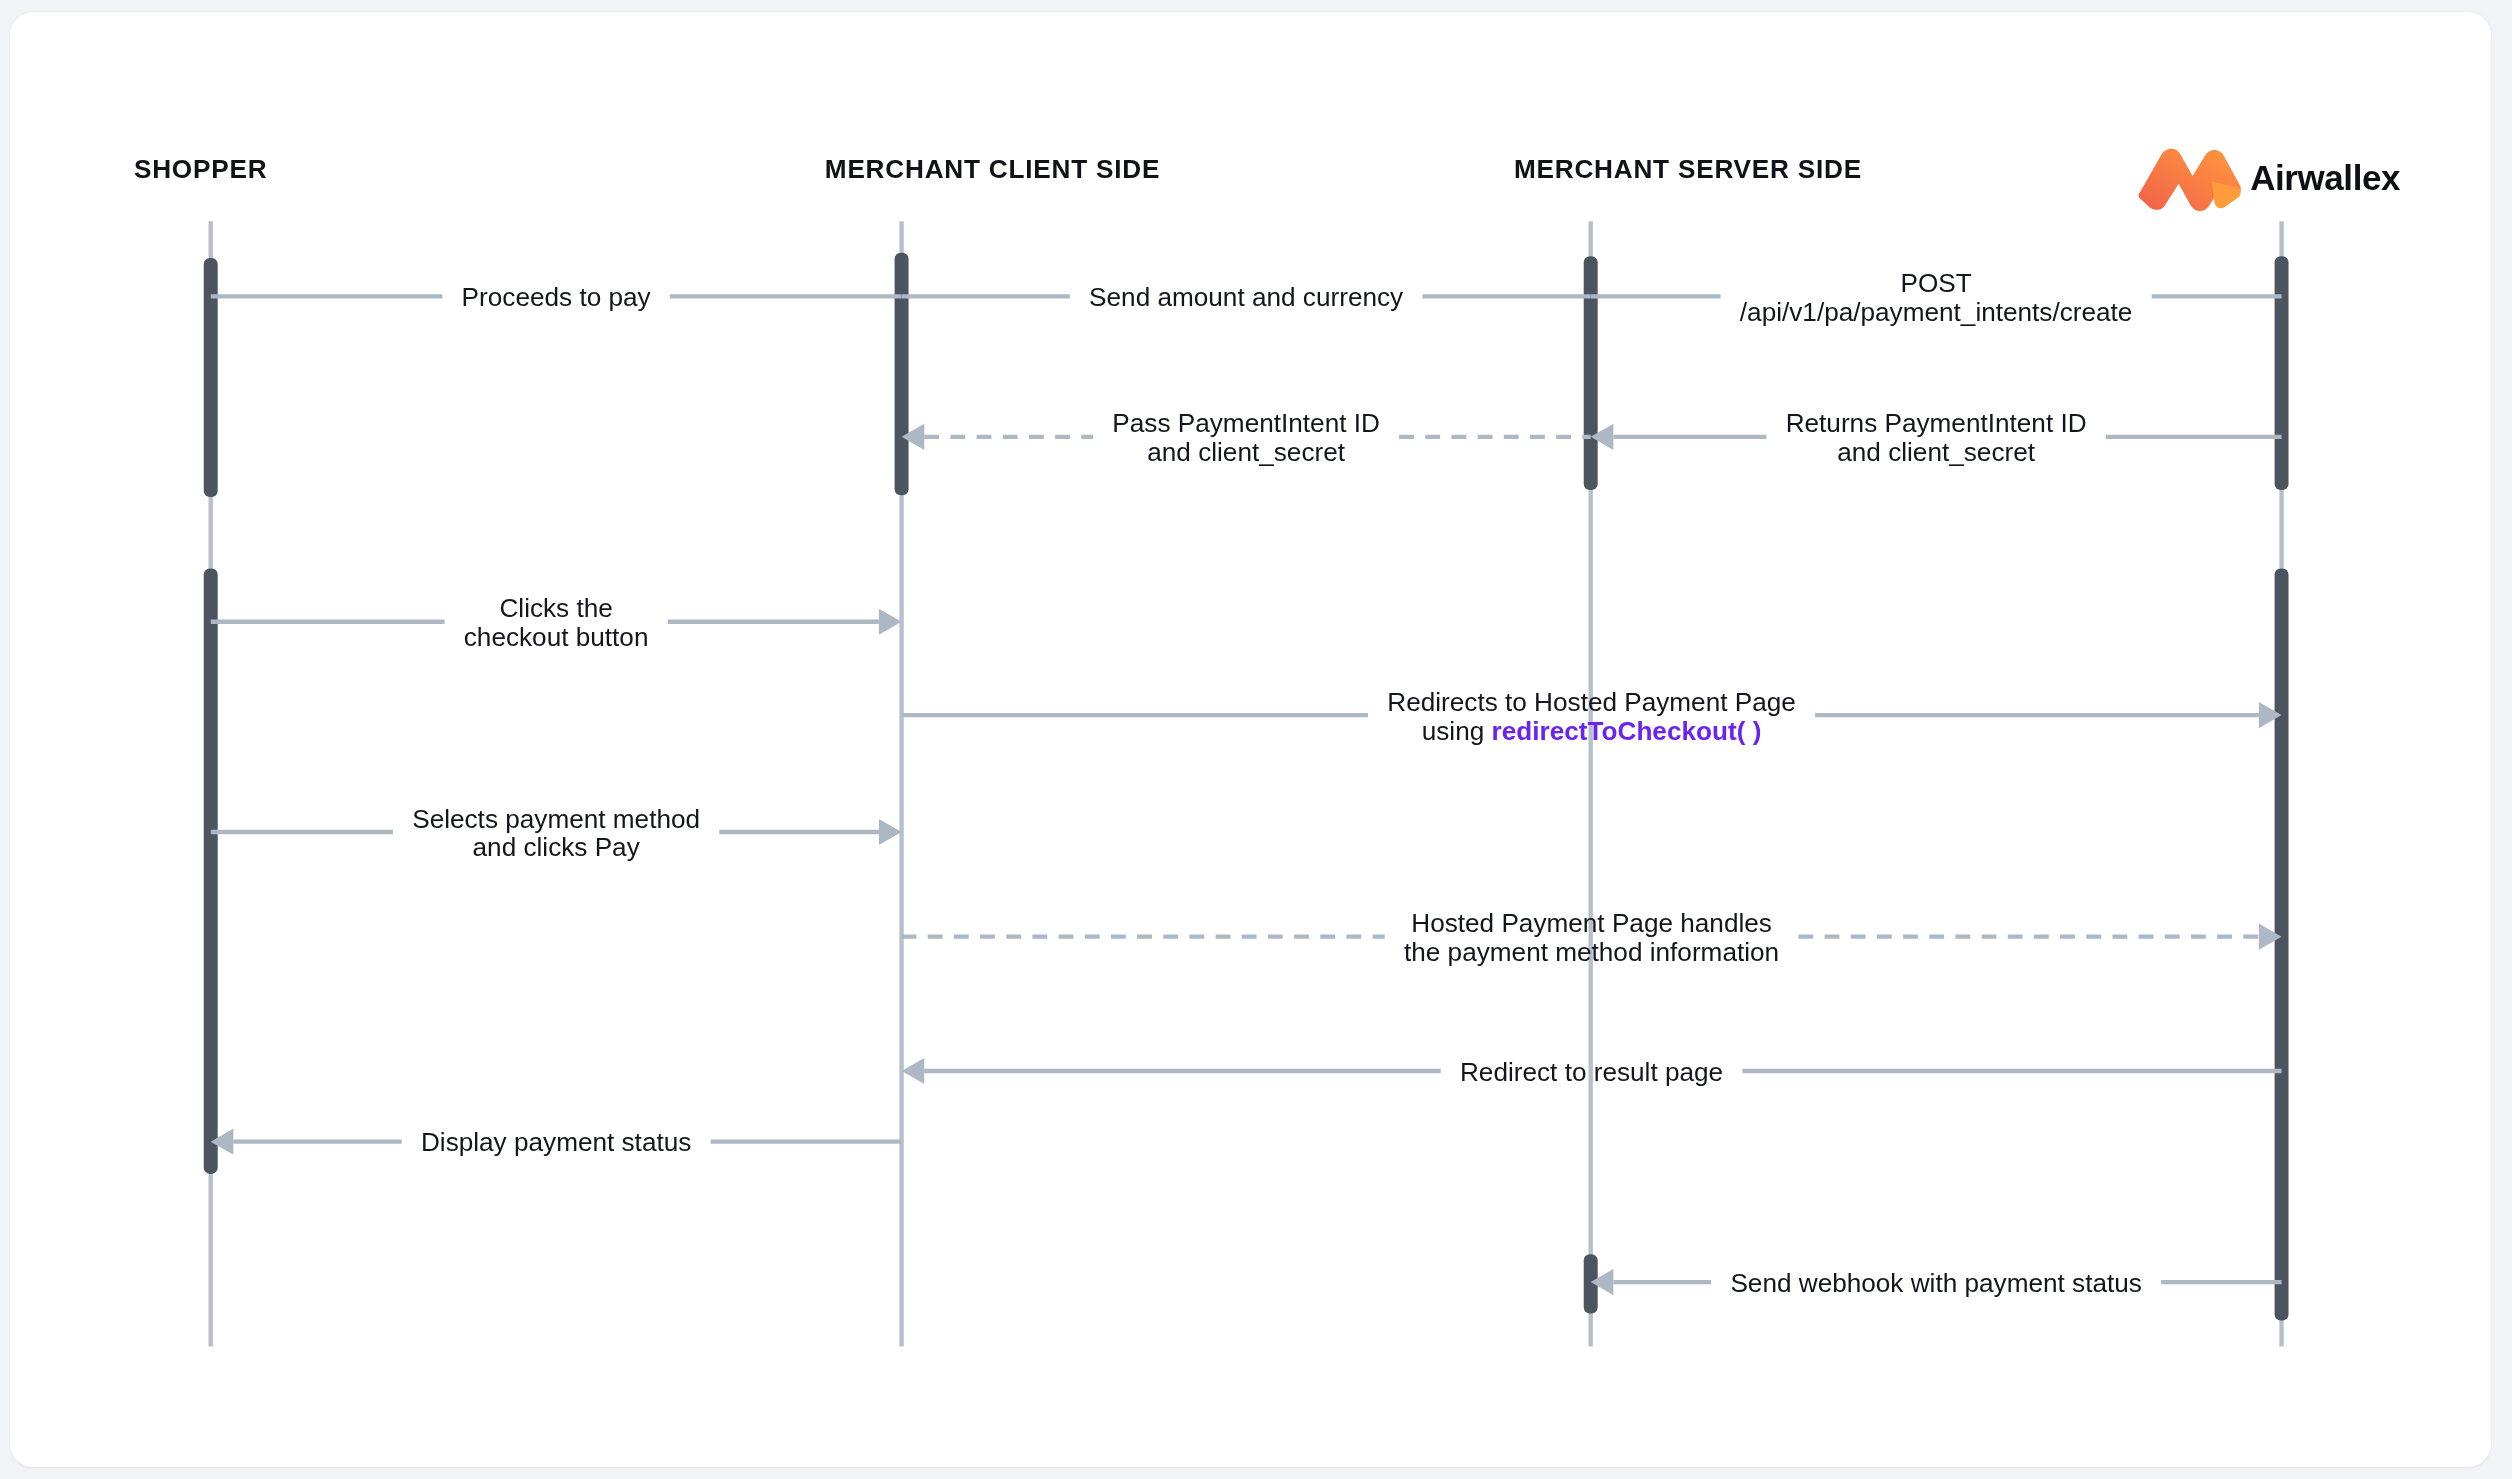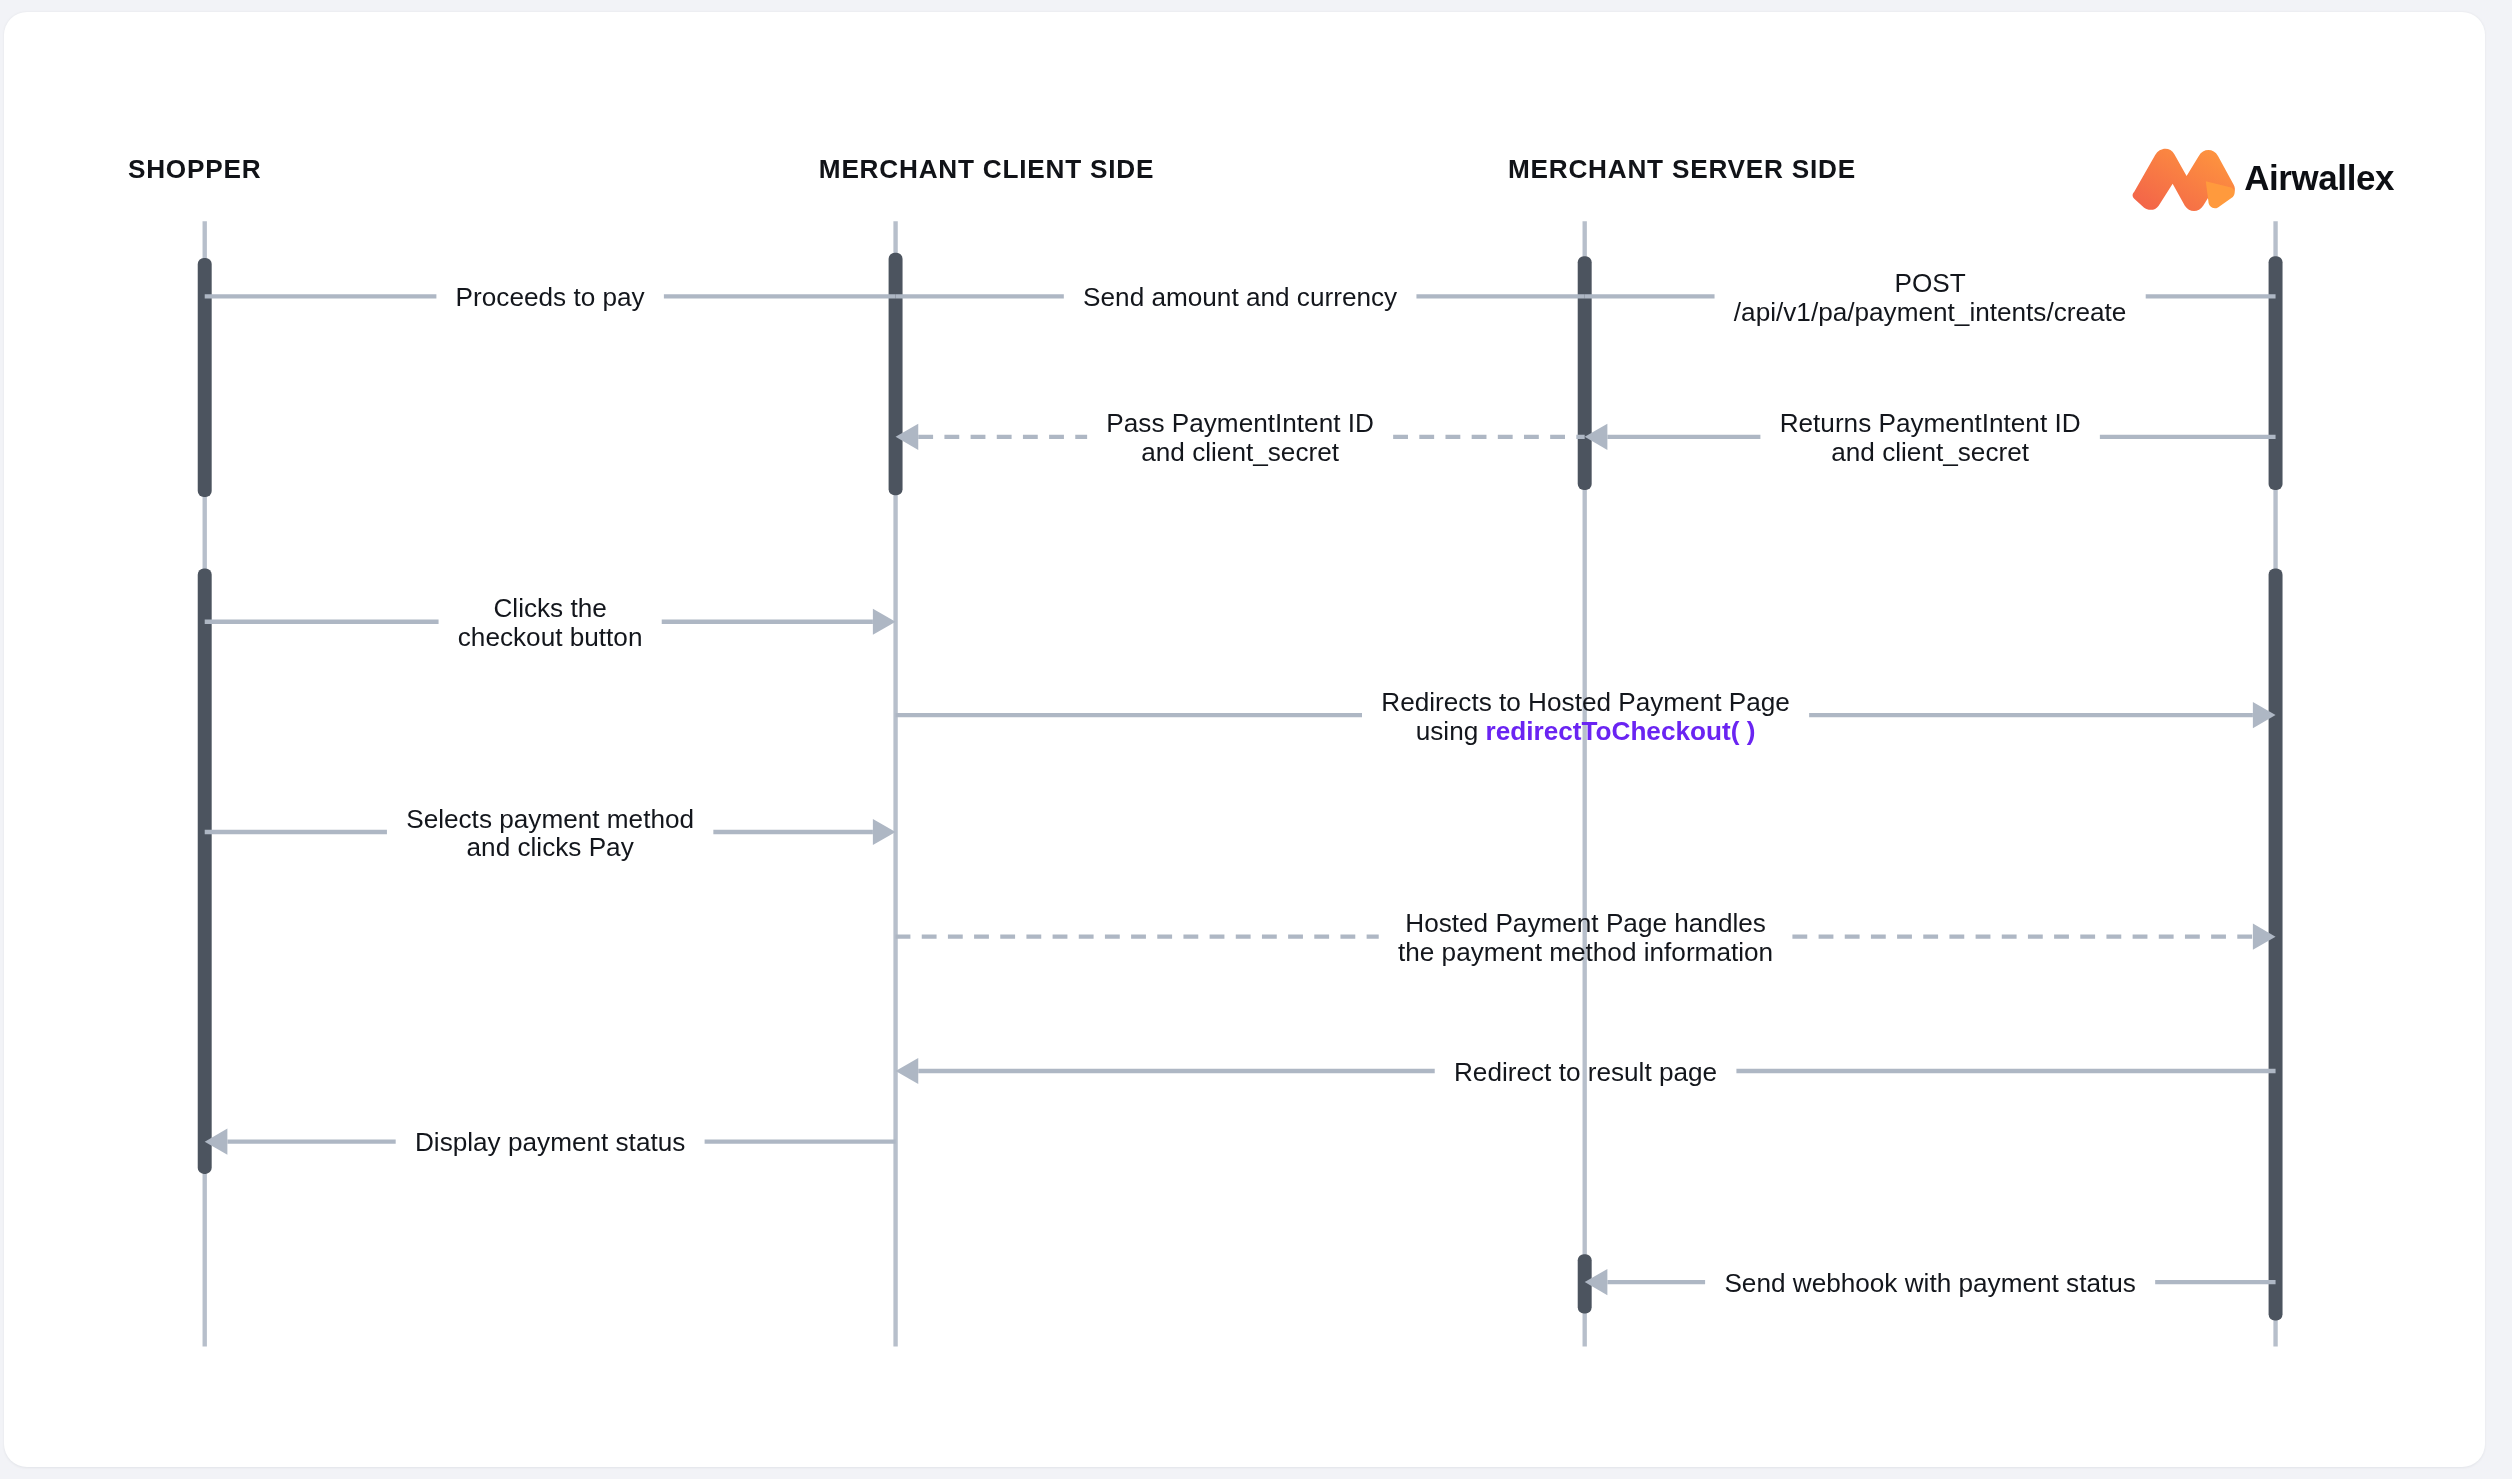--- a/index.html
+++ b/index.html
@@ -2,21 +2,21 @@
 <html style="font-size:14px"><head>
 <meta charset="utf-8">
 <style>
   html,body{margin:0;padding:0;background:#f2f3f7;}
   body{
     width:2512px;height:1479px;
     font-family:"Liberation Sans","DejaVu Sans",sans-serif;
     -webkit-font-smoothing:antialiased;
   }
   #card{
-    position:absolute;left:4px;top:12.2px;
+    position:absolute;left:10px;top:12.2px;
     width:2481px;height:1455px;
     background:#ffffff;
     border-radius:23px;
     box-shadow:0 0.9px 2.6px rgba(16,24,40,.07);
     overflow:hidden;
   }
   #canvas{position:absolute;left:0;top:0;width:2481px;height:1455px;}
 
   .col-title{
     font-size:30px;font-weight:700;letter-spacing:.9px;

